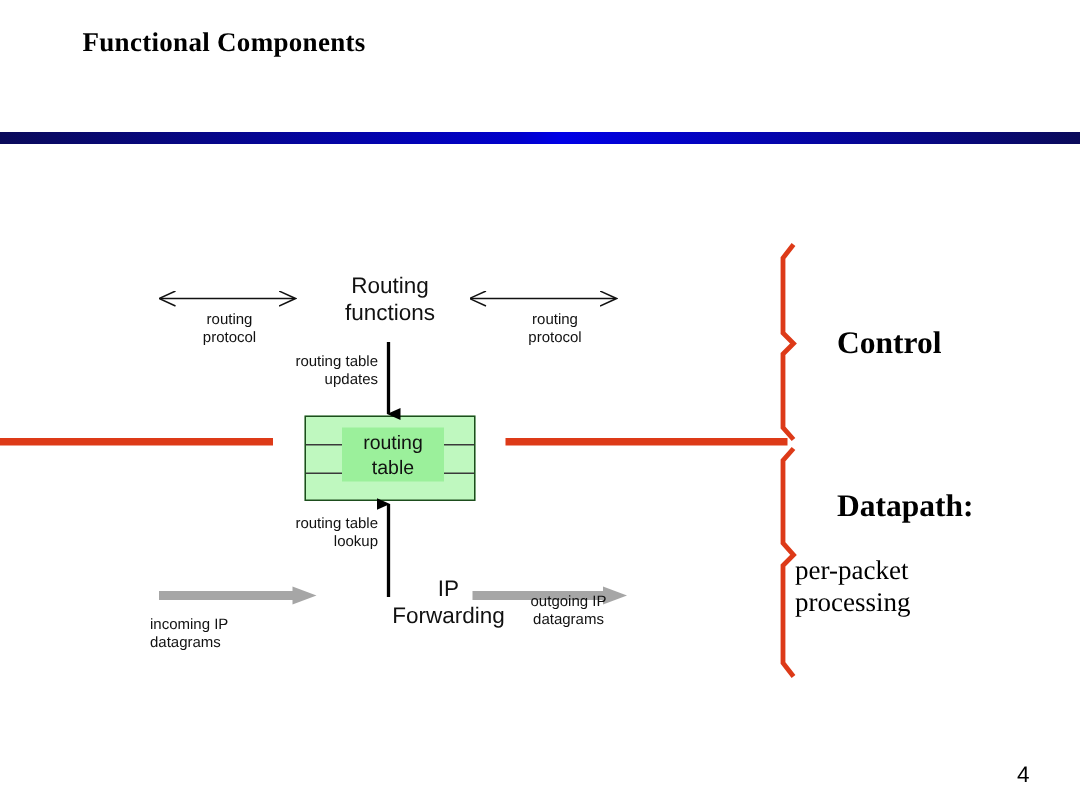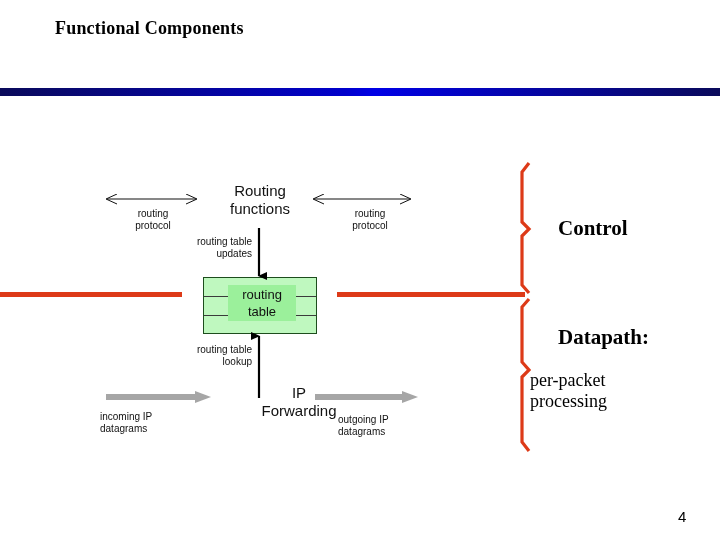--- a/index.html
+++ b/index.html
@@ -219,21 +219,21 @@
 
   <div class="dg-label" style="left:170px; top:344px; width:82px; text-align:right;">routing table
 lookup</div>
 
   <div class="dg-title" style="left:215px; top:384px; width:90px;margin-left:39px;">IP
 Forwarding</div>
 
   <div class="dg-label" style="left:100px; top:411px; width:82px; ">incoming IP
 datagrams</div>
 
-  <div class="dg-label" style="left:338px; top:414px; width:82px; text-align:left;">outgoing IP
+  <div class="dg-label" style="left:338px; top:396px; width:82px; text-align:center;">outgoing IP
 datagrams</div>
 
   <div class="sep-line" id="sep-line-left"></div>
   <div class="sep-line" id="sep-line-right"></div>
 
   <div class="rhs-head" style="left:558px; top:216px;">Control</div>
 
   <div class="rhs-head" style="left:558px; top:325px;">Datapath:</div>
 
   <div class="rhs-sub" style="left:530px; top:354px;margin-top:16px;">per-packet

